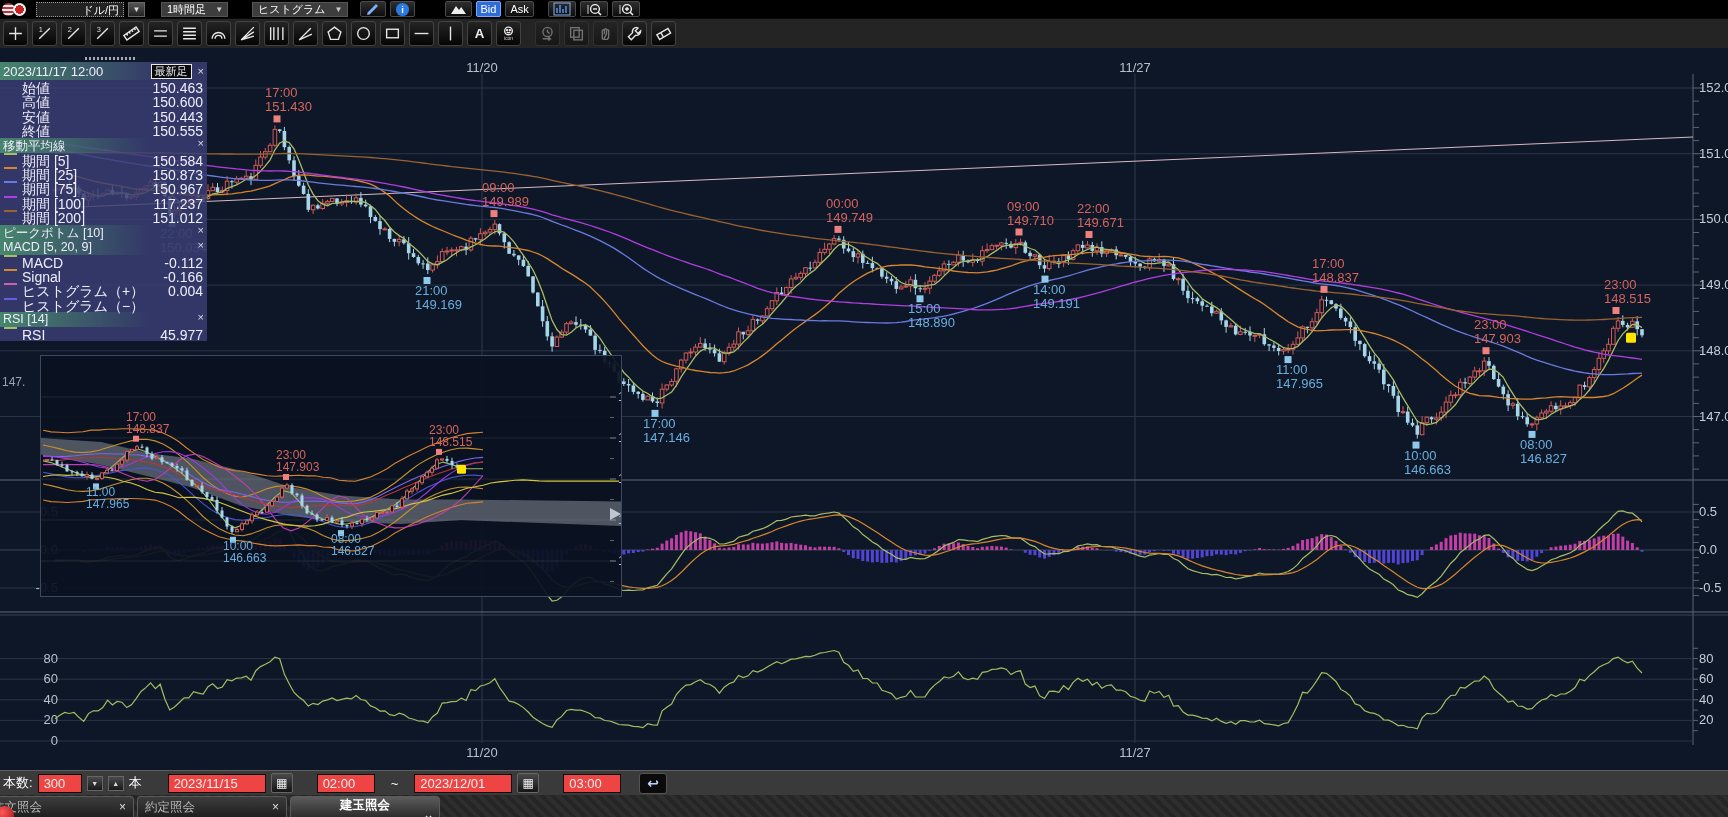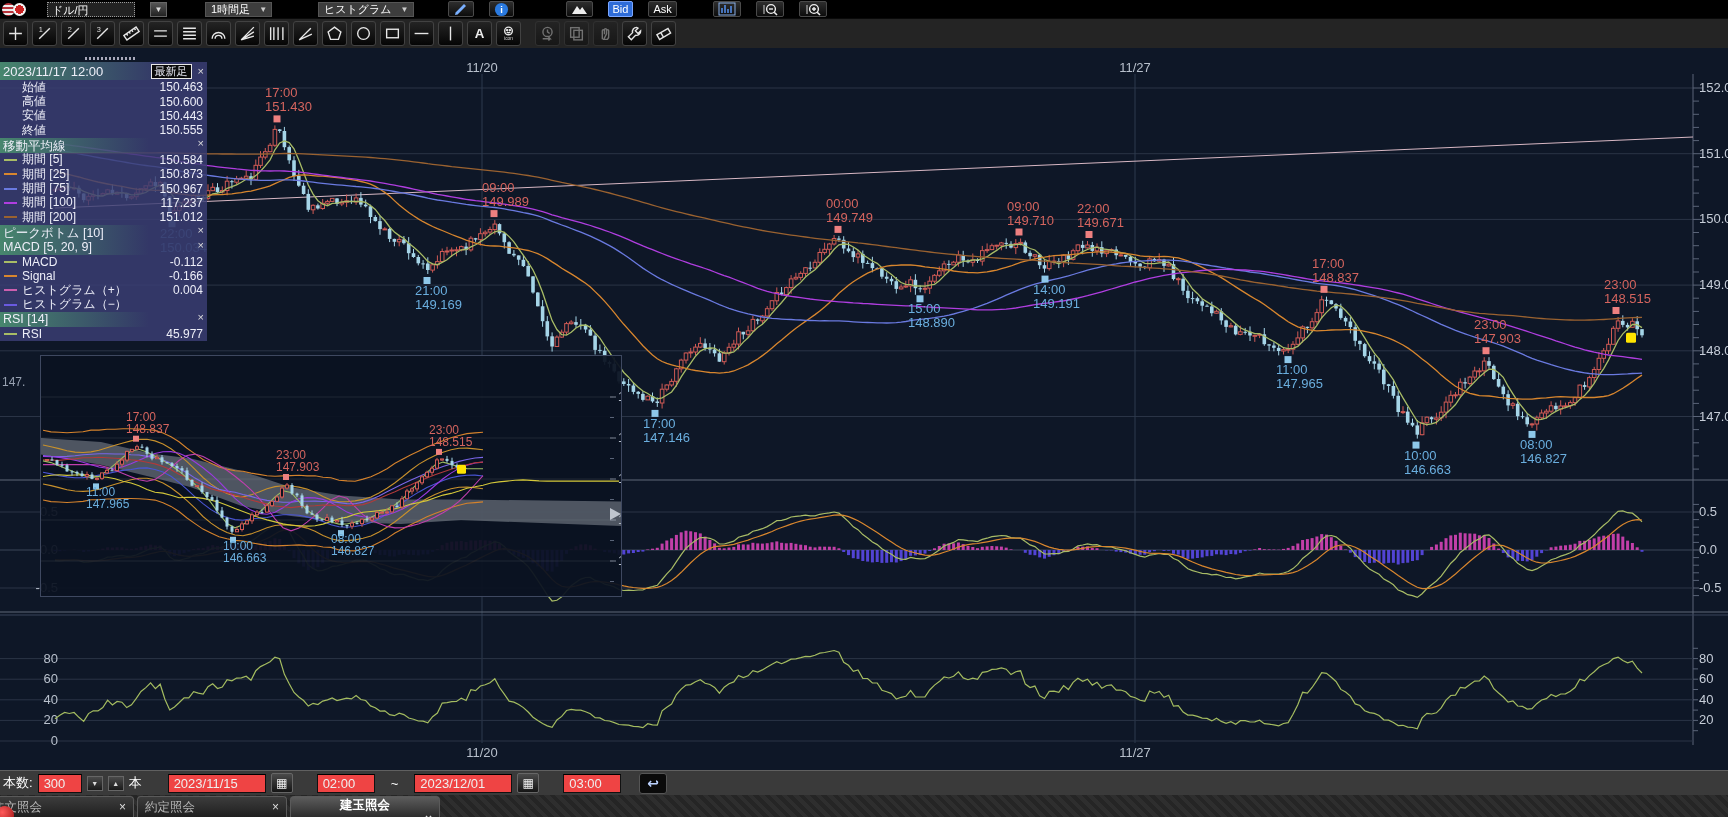--- a/index.html
+++ b/index.html
@@ -1,20 +1,20 @@
 <!DOCTYPE html>
 <html><head>
 <meta charset="utf-8">
 <style>
   html,body{margin:0;padding:0;background:#000;}
   body{width:1728px;height:817px;overflow:hidden;position:relative;
        font-family:"Liberation Sans","DejaVu Sans",sans-serif;}
   
   .tb1{position:absolute;top:0;left:0;width:1728px;height:18px;background:#000;
-       display:flex;align-items:center;gap:15px;padding:1px 2px;box-sizing:border-box;z-index:40;}
+       display:flex;align-items:center;gap:4px;padding:1px 2px;box-sizing:border-box;z-index:40;text-align:right;}
   .flagwrap{display:flex;align-items:center;width:30px;position:relative;height:15px;}
   .flag{width:13px;height:13px;border-radius:50%;position:absolute;top:1px;}
   .flag.us{left:0;background:repeating-linear-gradient(180deg,#b8333a 0 2px,#eee 2px 4px);}
   .flag.jp{left:11px;background:radial-gradient(circle,#cc2222 0 46%,#f4f4f4 48%);}
   .fld{background:#3d3d3d;color:#fff;font-size:11px;height:15px;line-height:15px;
        padding:0 4px;box-sizing:border-box;}
   .pairfld{width:88px;background:#222;border:1px dotted #999;}
   .ddbtn{width:17px;height:15px;background:linear-gradient(#555,#222);color:#ddd;font-size:8px;
          display:flex;align-items:center;justify-content:center;border:1px solid #666;box-sizing:border-box;}
   .combo{display:flex;align-items:center;background:#3d3d3d;height:15px;border:1px solid #555;box-sizing:border-box;}
@@ -42,21 +42,21 @@
   .drag{position:absolute;top:-5px;left:85px;width:52px;height:3px;
         background:repeating-linear-gradient(90deg,#aab 0 2px,transparent 2px 4px);}
   .ptitle{display:flex;align-items:center;height:18px;font-size:13px;padding:0 3px;
           background:linear-gradient(90deg,rgba(72,138,110,.95),rgba(72,138,110,0) 78%);}
   .badge{margin-left:auto;background:#0a0a0a;border:1px solid #e8e8e8;font-size:11px;
          line-height:13px;padding:0 3px;}
   .xbtn{color:#ddd;font-size:11px;margin-left:6px;line-height:11px;}
   .phead{display:flex;align-items:flex-start;height:15px;font-size:12.5px;padding:0 3px;
          background:linear-gradient(90deg,rgba(72,138,110,.95),rgba(72,138,110,0) 72%);}
   .phead .xbtn{margin-left:auto;}
-  .prow{display:flex;align-items:center;height:14.4px;font-size:12px;padding:0 4px;}
+  .prow{display:flex;align-items:flex-start;height:14.4px;font-size:14px;padding:0 4px;}
   .swatch{width:13px;height:2px;margin-right:5px;flex:0 0 auto;}
   .prow .lbl.noswatch{padding-left:18px;}
   .prow .val{margin-left:auto;}
   
   .inset{position:absolute;left:40px;top:307px;width:582px;height:242px;z-index:4;
          background:rgba(11,18,33,0.94);border:1px solid #3e4860;box-sizing:border-box;overflow:hidden;}
   
   .tb3{position:absolute;top:770px;left:0;width:1728px;height:25px;background:#3a3a3a;
        border-top:1px solid #606060;display:flex;align-items:center;gap:5px;padding:0 3px;
        box-sizing:border-box;z-index:40;color:#fff;font-size:13px;}

